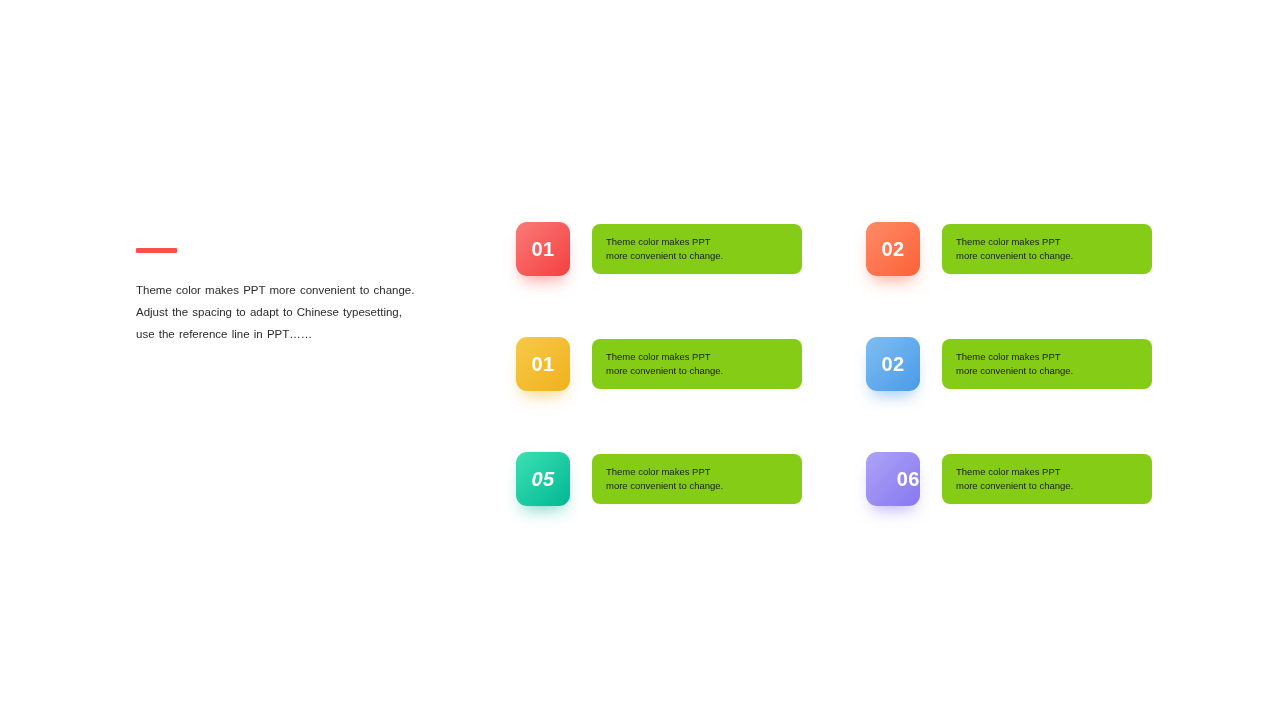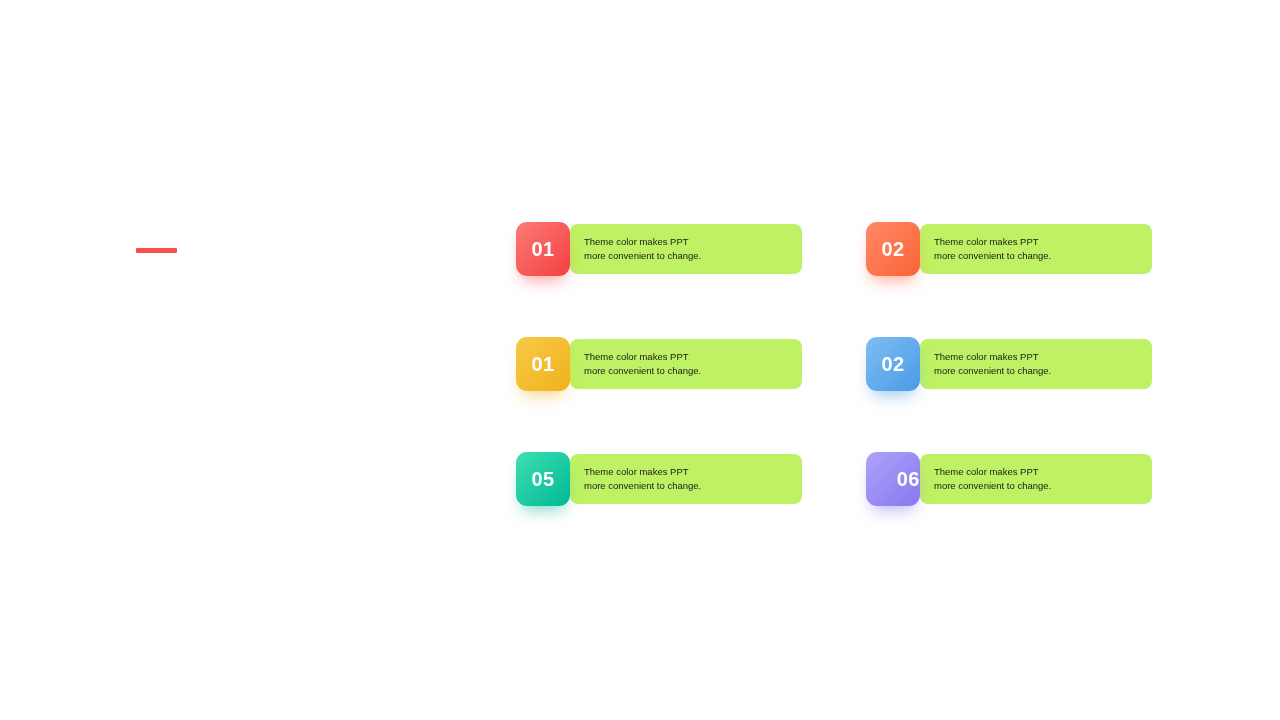--- a/index.html
+++ b/index.html
@@ -79,51 +79,53 @@
     display: flex;
     align-items: center;
     justify-content: center;
     color: #ffffff;
     font-size: 20px;
     font-weight: bold;
     letter-spacing: 0.5px;
   }
 
   .pill {
+    margin-left: 22px;
     flex: 1 1 auto;
     height: 50px;
-    background: #bef264;
+    background: #84cc16;
     border-radius: 8px;
     display: flex;
     flex-direction: column;
     justify-content: center;
     padding: 0 14px;
     box-sizing: border-box;
   }
   .pill-line {
     font-size: 9.5px;
     line-height: 14px;
     color: #1a1a1a;
   }
 
   
   .tile-01 { background: linear-gradient(135deg, #FA7A78 0%, #F4403F 100%); box-shadow: 0 10px 16px -6px rgba(249,80,79,0.55); }
   .tile-02 { background: linear-gradient(135deg, #FF8A66 0%, #FB6238 100%); box-shadow: 0 10px 16px -6px rgba(251,98,56,0.55); align-items: center; }
   .tile-03 { background: linear-gradient(135deg, #F7C948 0%, #F0B21C 100%); box-shadow: 0 10px 16px -6px rgba(240,178,28,0.55); }
   .tile-04 { background: linear-gradient(135deg, #7FBDF2 0%, #4A9BE8 100%); box-shadow: 0 10px 16px -6px rgba(74,155,232,0.55); }
-  .tile-05 { background: linear-gradient(135deg, #3DE0B2 0%, #00B894 100%); box-shadow: 0 10px 16px -6px rgba(0,184,148,0.50); }
+  .tile-05 { background: linear-gradient(135deg, #3DE0B2 0%, #00B894 100%); box-shadow: 0 10px 16px -6px rgba(0,184,148,0.50); font-style: italic; }
   .tile-06 { background: linear-gradient(135deg, #ADA3F7 0%, #8878F0 100%); box-shadow: 0 10px 16px -6px rgba(136,120,240,0.55); justify-content: flex-end; }
 </style>
 </head>
 <body>
 
 <div class="slide">
 
   <div class="intro">
     <div class="intro-rule"></div>
+    <p class="intro-body">Theme color makes PPT more convenient to change. Adjust the spacing to adapt to Chinese typesetting, use the reference line in PPT……</p>
   </div>
 
   <div class="grid">
 
     <div class="item">
       <div class="tile tile-01">
         <span>01</span>
       </div>
       <div class="pill">
         <span class="pill-line">Theme color makes PPT</span>

